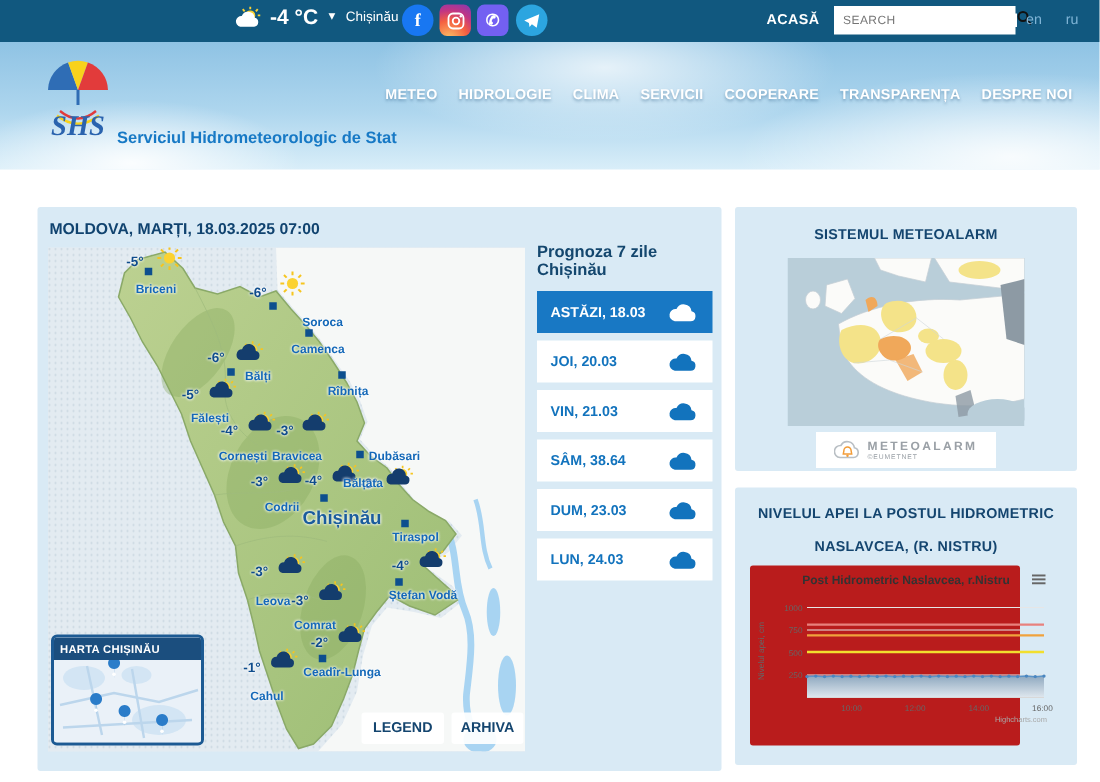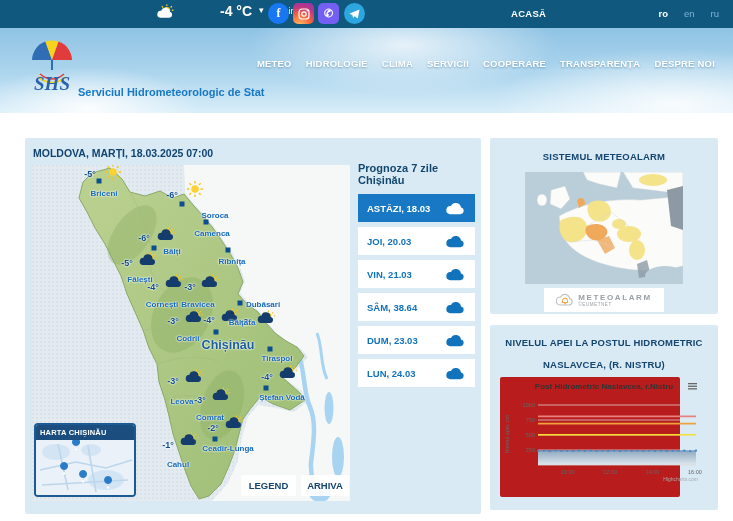--- a/index.html
+++ b/index.html
@@ -1,21 +1,21 @@
 <!DOCTYPE html>
 <html><head>
 <meta charset="utf-8">
 <style>
   * { margin:0; padding:0; box-sizing:border-box; }
   html,body { width:733px; height:521px; overflow:hidden; background:#fff;
     font-family:"Liberation Sans", sans-serif; }
   
   #topbar { position:absolute; left:0; top:0; width:733px; height:28px; background:#11587f; }
   #weather-widget { position:absolute; left:156px; top:3px; display:flex; align-items:center; gap:4px; color:#fff; cursor:pointer; }
-  #weather-widget .temp { font-size:14px; font-weight:bold;margin-left:40px; }
+  #weather-widget .temp { font-size:14px; font-weight:bold; }
   #weather-widget .chev { font-size:9px; margin:0 3px 2px 3px; }
   #weather-widget .city { font-size:9px; }
   .social { position:absolute; top:3px; width:21px; height:21px; border-radius:50%;
     display:flex; align-items:center; justify-content:center; color:#fff; font-weight:bold; font-size:12px; cursor:pointer; }
   #ic-fb { left:268px; background:#1877f2; font-family:"Liberation Serif",serif; }
   #ic-ig { left:293px; border-radius:5px; background:radial-gradient(circle at 30% 110%, #fdc468, #f56040 45%, #c13584 70%, #833ab4); }
   #ic-vb { left:318px; border-radius:5px; background:#7360f2; font-size:11px; }
   #ic-tg { left:344px; background:#2ca5e0; }
   #home-link { position:absolute; left:511px; top:8px; color:#fff; font-size:9.5px; font-weight:bold; letter-spacing:.3px; cursor:pointer; }
   #searchbox { position:absolute; left:556px; top:4px; width:121px; height:19px; background:#fff; display:flex; align-items:center; }
@@ -106,20 +106,29 @@
         <circle cx="9.2" cy="2.8" r=".8" fill="#fff"></circle>
       </svg>
   </div>
   <div class="social" id="ic-vb">✆</div>
   <div class="social" id="ic-tg">
     <svg width="11" height="10" viewBox="0 0 11 10">
         <path d="M0.5 4.6 L10.5 0.5 L8.8 9.5 L5.6 7.2 L4 9 L3.6 6.4 Z" fill="#fff"></path>
       </svg>
   </div>
   <span id="home-link">ACASĂ</span>
+  <div id="searchbox">
+    <input placeholder="SEARCH" style="">
+    <span class="mag">
+      <svg width="10" height="10" viewBox="0 0 10 10">
+          <circle cx="4" cy="4" r="3" fill="none" stroke="#111" stroke-width="1.4"></circle>
+          <line x1="6.3" y1="6.3" x2="9.3" y2="9.3" stroke="#111" stroke-width="1.6"></line>
+        </svg>
+    </span>
+  </div>
   <div id="langs">
     <span class="active">ro</span>
     <span>en</span>
     <span>ru</span>
   </div>
 </div>
 
 <div id="header">
   <div id="logo">
     <svg width="52" height="62" viewBox="0 0 52 62">

